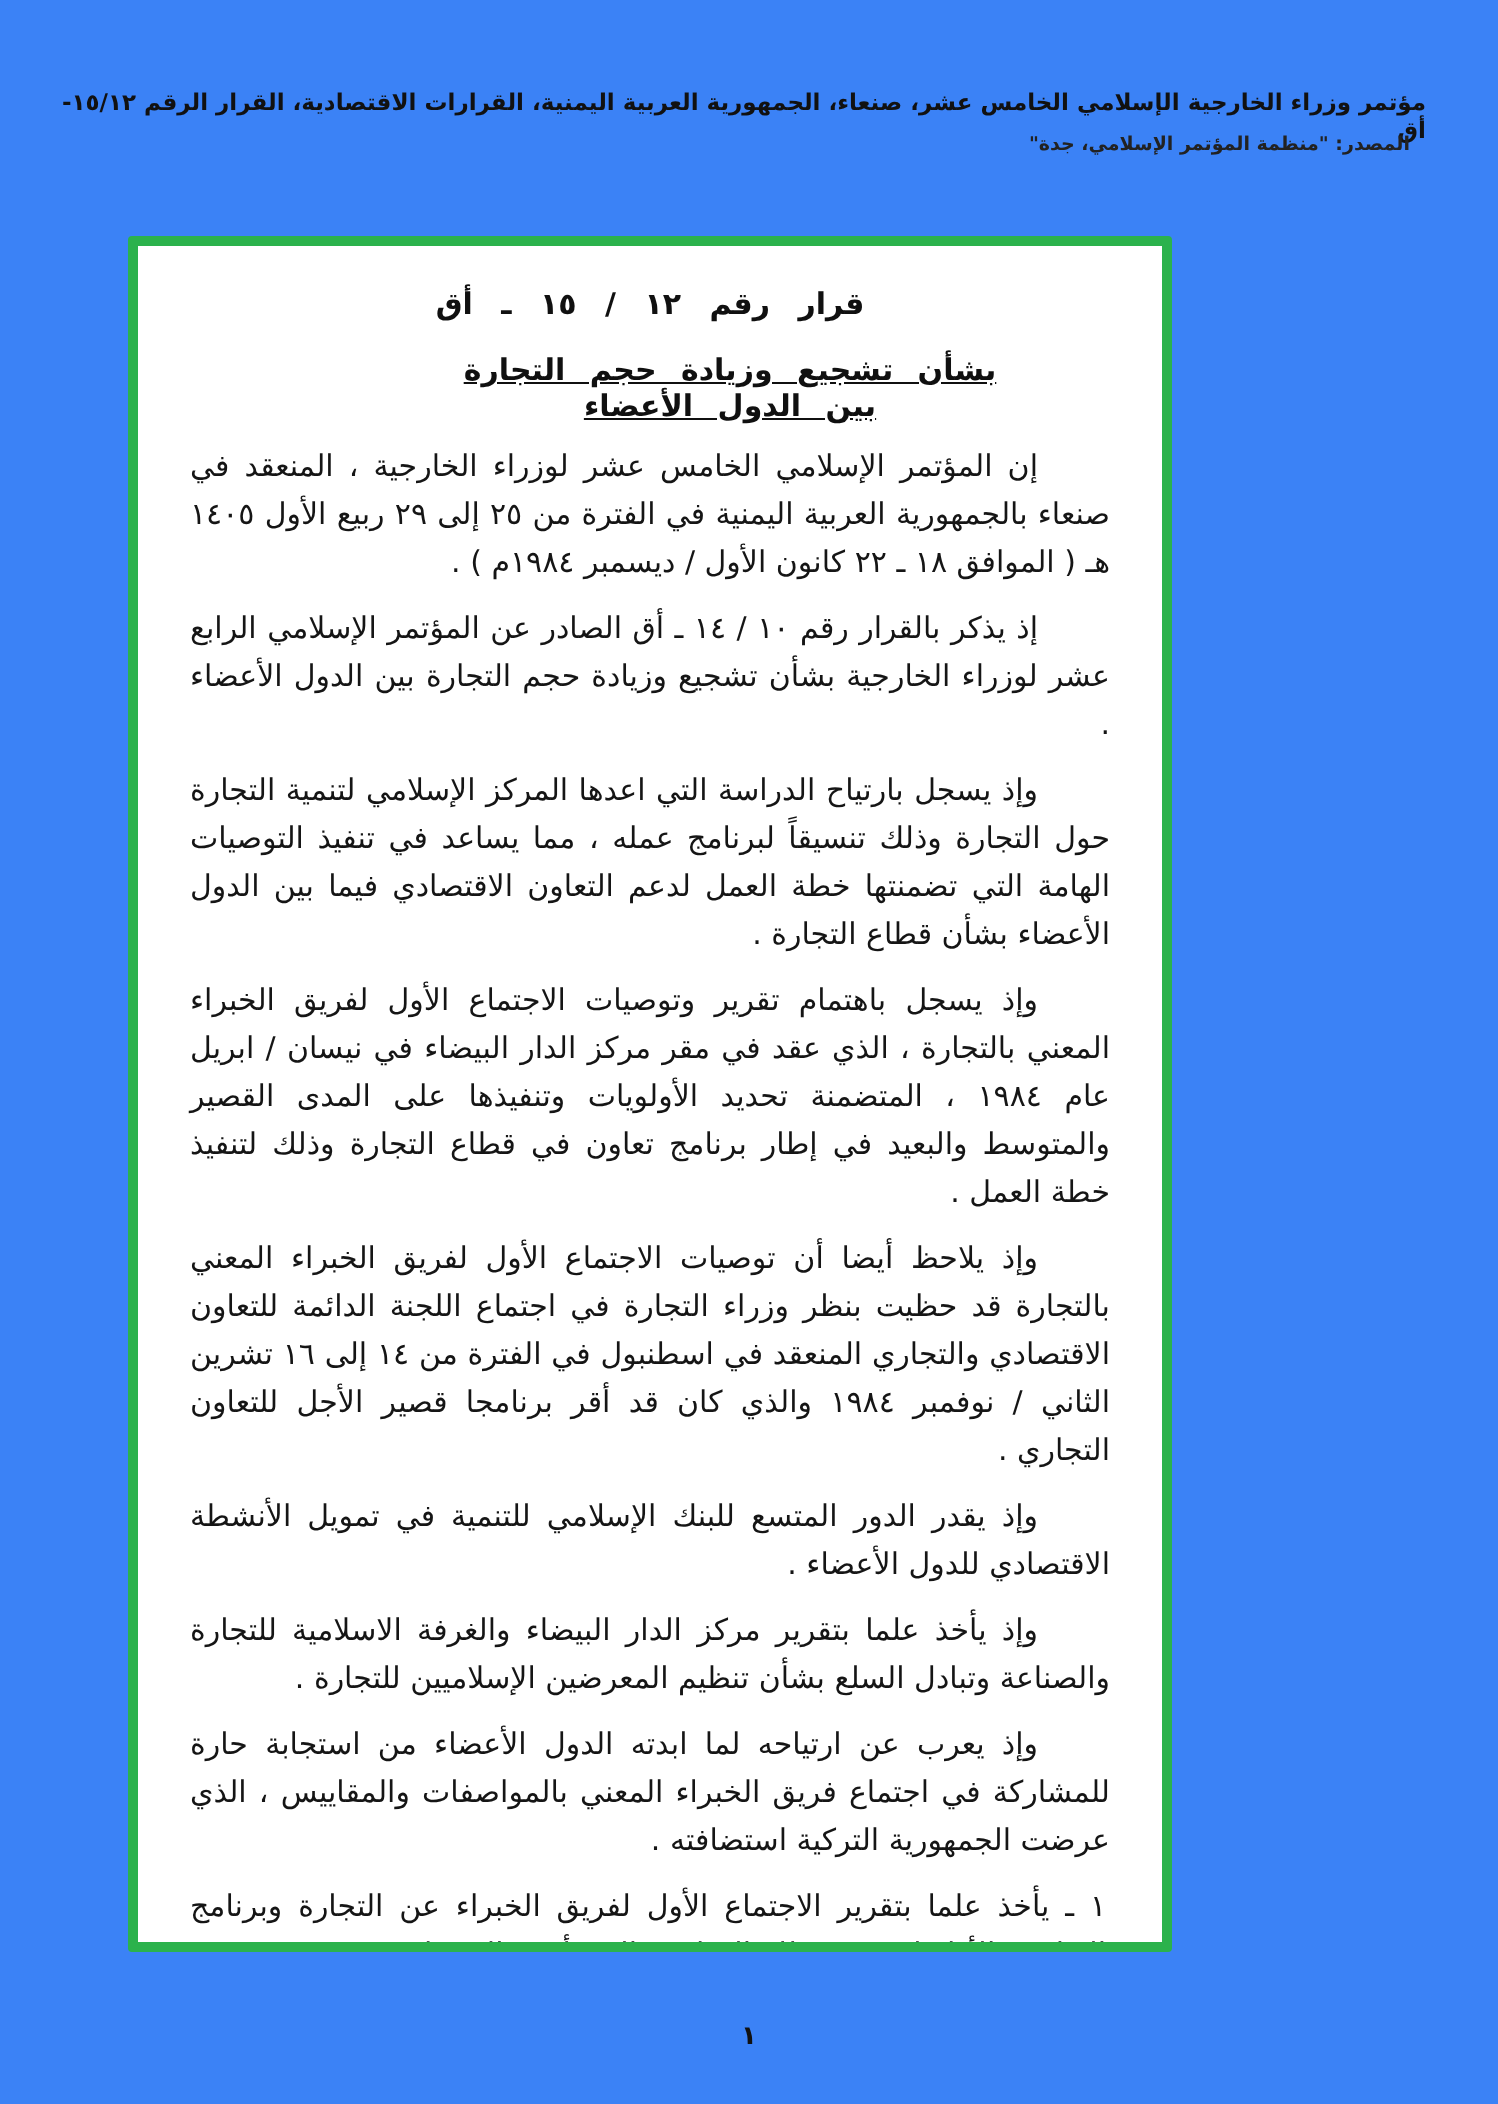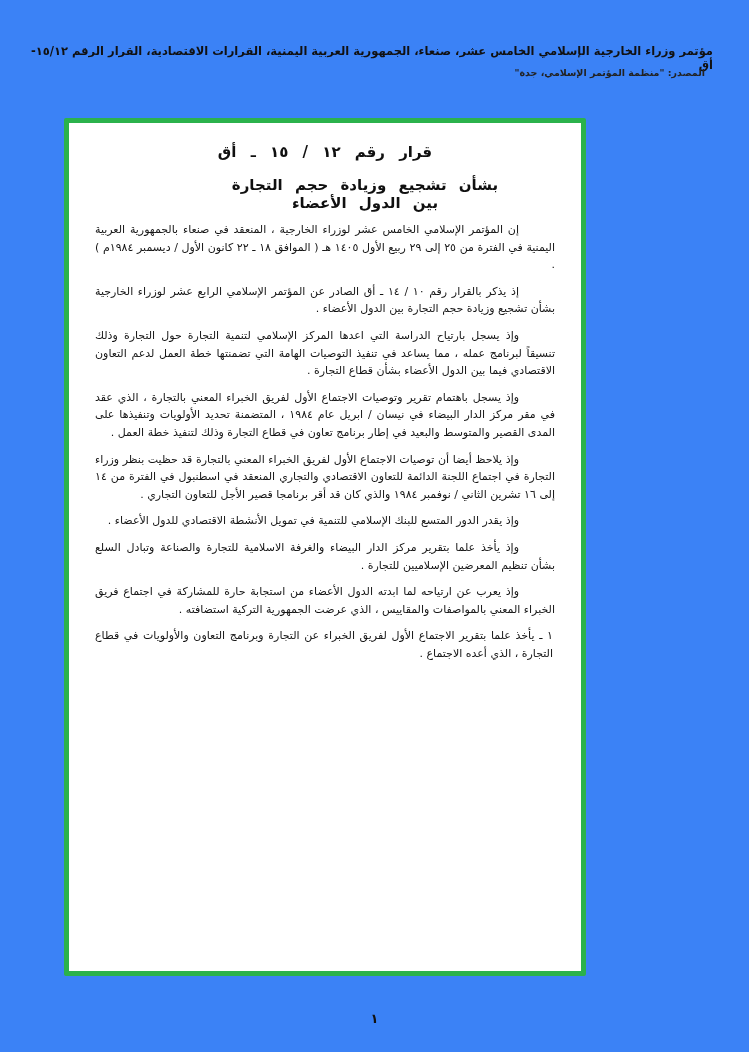--- a/index.html
+++ b/index.html
@@ -63,25 +63,26 @@
     margin: 6px 0 0 0;
     color: #101010;
   }
   .resolution-subtitle {
     text-align: center;
     font-weight: bold;
     font-size: 15px;
     word-spacing: 7px;
     margin: 15px 40px 4px 120px;
     color: #101010;
+    text-decoration: underline;
   }
   .doc-body p {
     direction: rtl;
     text-align: justify;
-    font-size: 11px;
+    font-size: 15px;
     line-height: 1.6;
     text-indent: 36px;
     margin: 9px 0;
     color: #151515;
   }
   .doc-body p.numbered-item {
     text-indent: 0;
     padding-right: 2px;
   }
   .page-number {

